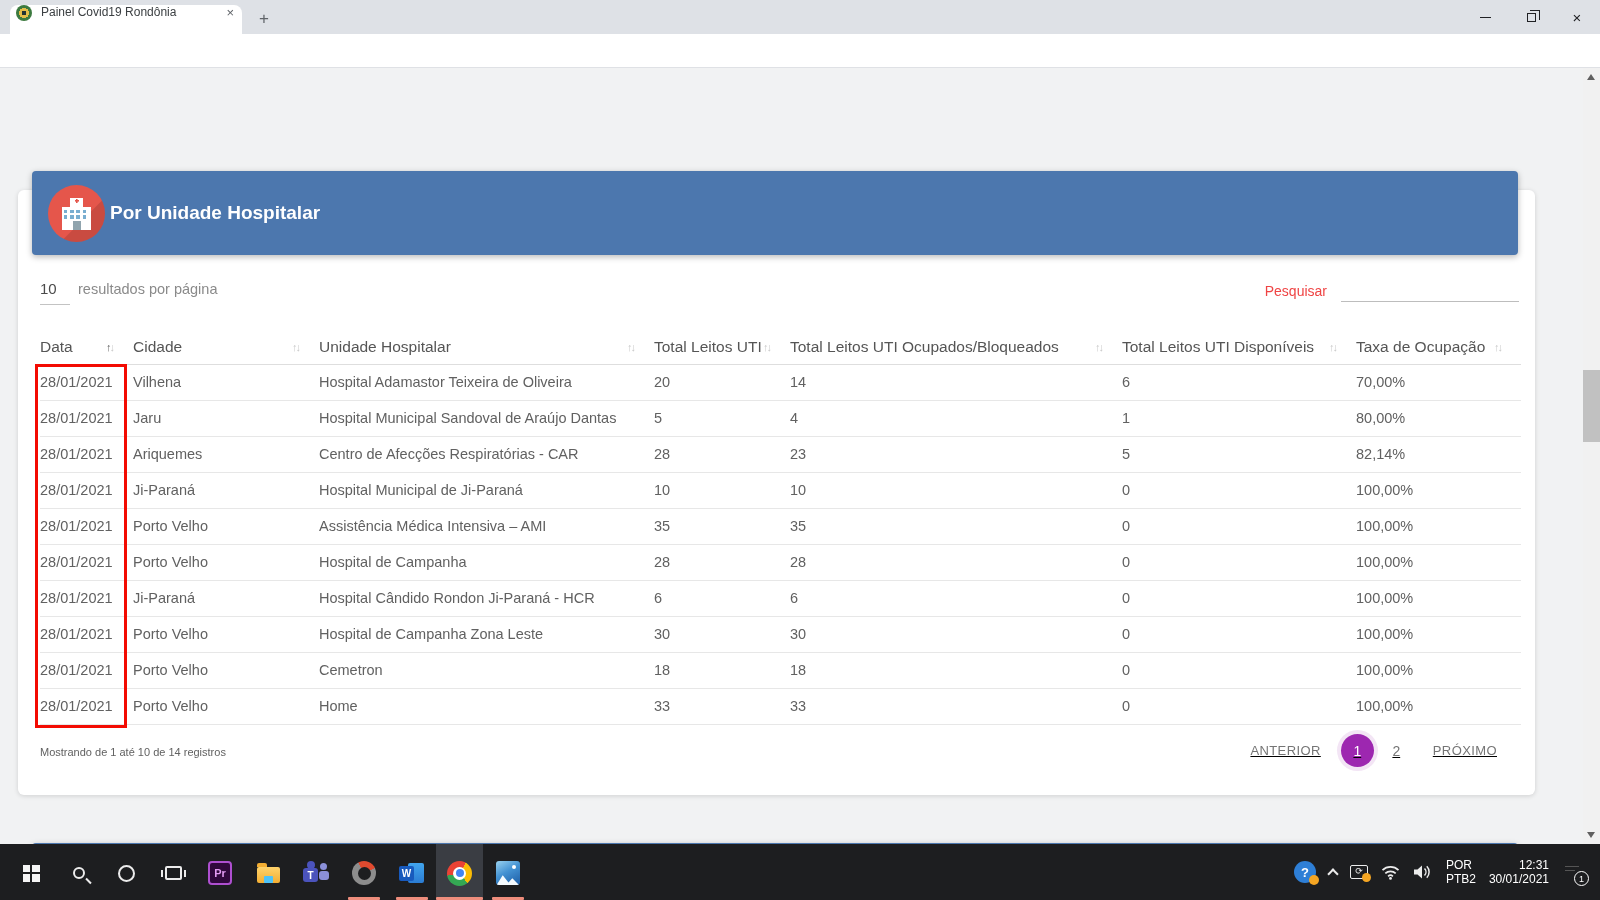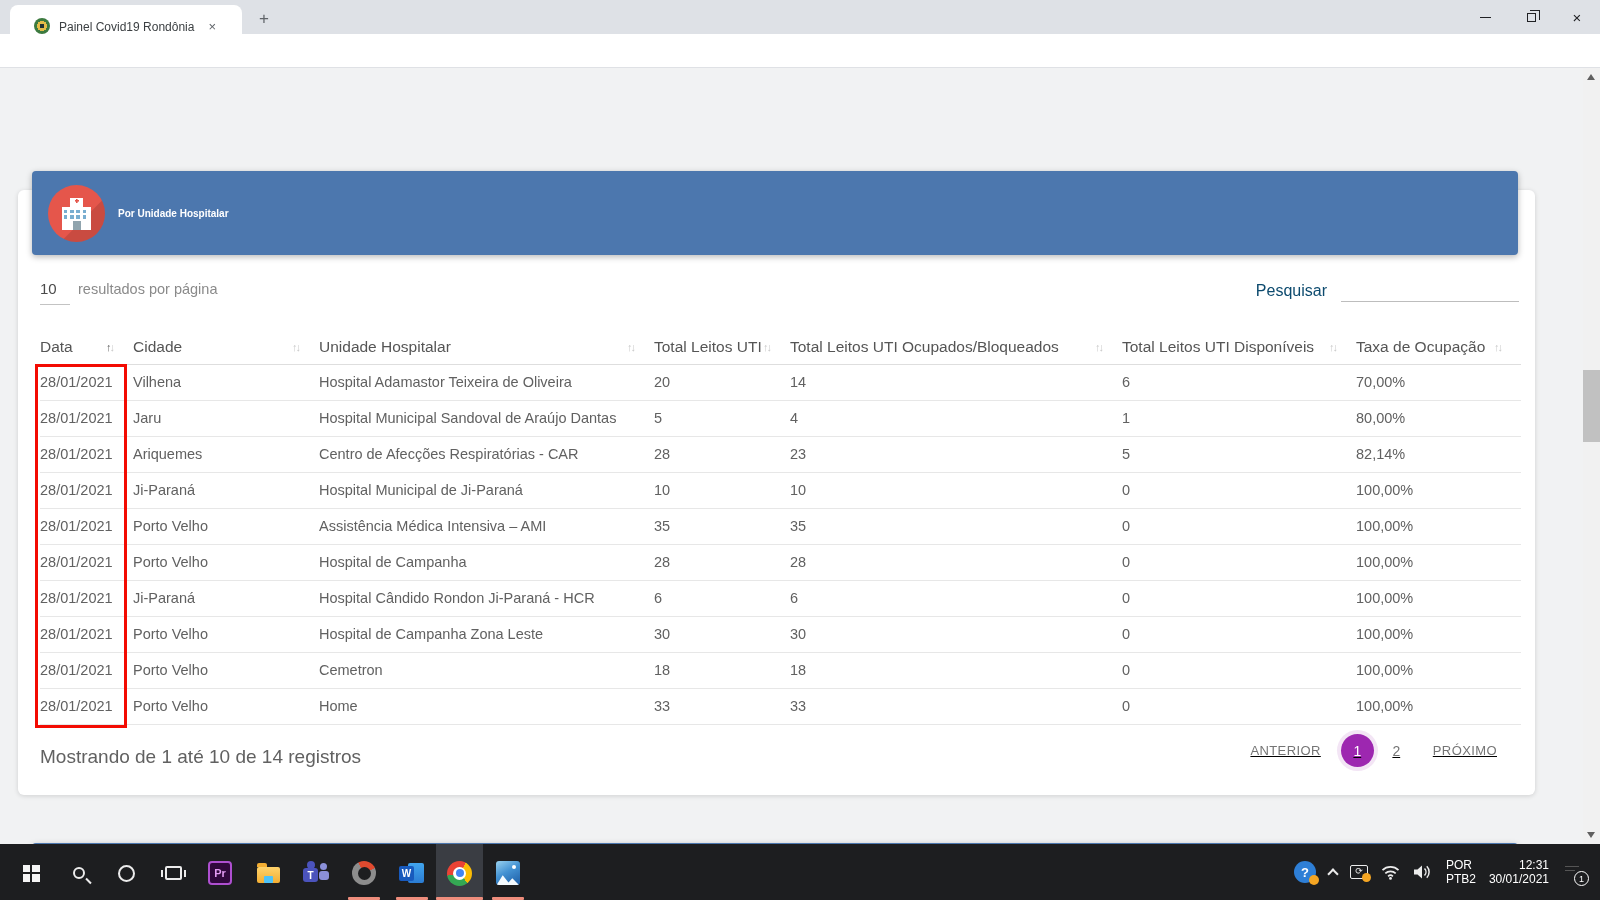--- a/index.html
+++ b/index.html
@@ -2,21 +2,21 @@
 <html><head>
 <meta charset="utf-8">
 <style>
   * { box-sizing: border-box; margin:0; padding:0; }
   html,body { width:1600px; height:900px; overflow:hidden; }
   body { font-family:"Liberation Sans", sans-serif; background:#f1f2f3; position:relative; }
 
   
   .titlebar { position:absolute; left:0; top:0; width:1600px; height:34px; background:#dee1e6; }
   .tab { position:absolute; left:10px; top:5px; width:232px; height:29px; background:#fff;
-         border-radius:8px 8px 0 0; display:flex; align-items:flex-end; padding:0 24px; }
+         border-radius:8px 8px 0 0; display:flex; align-items:flex-start; padding:0 6px; }
   .favicon { width:16px; height:16px; border-radius:50%; flex:0 0 16px;
              background: radial-gradient(circle at 50% 50%, #233 0 2.5px, #e3bd49 2.5px 5px, #3c7a3f 5px 8px); }
   .tab-title { font-size:12px; color:#3c4043; margin-left:9px; flex:1; white-space:nowrap; overflow:hidden; }
   .tab-close { font-size:13px; color:#5f6368; padding:0 2px; cursor:default; }
   .newtab { position:absolute; left:252px; top:8px; font-size:17px; color:#5f6368; width:24px; height:24px;
             text-align:center; line-height:22px; }
   .wincontrols { position:absolute; right:0; top:0; height:34px; display:flex; }
   .winbtn { width:46px; height:34px; display:flex; align-items:center; justify-content:center; color:#202124; }
   .glyph-min { width:11px; height:0; border-top:1.6px solid #202124; display:block; }
   .glyph-restore { width:9px; height:9px; border:1.4px solid #202124; display:block; position:relative; }
@@ -72,43 +72,43 @@
   .hosp-building { position:absolute; left:14px; top:22px; width:29px; height:23px; background:#fff; z-index:1; }
   .hosp-top { position:absolute; left:22px; top:13px; width:13px; height:9px; background:#fff; z-index:1; }
   .hosp-cross { position:absolute; left:26.5px; top:14.5px; width:4px; height:4px; z-index:2;
             background: linear-gradient(#e5564b,#e5564b) center/4px 1.6px no-repeat, linear-gradient(#e5564b,#e5564b) center/1.6px 4px no-repeat; }
   .hosp-windows { position:absolute; left:16px; top:25px; width:25px; height:9px; z-index:2;
             background: repeating-linear-gradient(90deg,#79aed0 0 3.5px, transparent 3.5px 6.2px);
             -webkit-mask: repeating-linear-gradient(0deg,#000 0 3.5px, transparent 3.5px 6px); 
             mask: repeating-linear-gradient(0deg,#000 0 3.5px, transparent 3.5px 6px); }
   .hosp-door { position:absolute; left:24.5px; top:36px; width:8px; height:9px; background:#90a4ae; z-index:2; }
   .banner-title { color:#fff; font-size:23px; font-weight:500; margin-left:17px; letter-spacing:.2px; }
-  .banner-sub { color:#fff; font-size:10px; font-weight:700; margin-left:13px; }
+  .banner-sub { color:#fff; font-size:19px; font-weight:700; margin-left:5px; }
 
   .length-ctl { position:absolute; left:22px; top:90px; display:flex; align-items:baseline; }
   .length-select { font-size:15px; color:#4a4a4a; min-width:30px; border-bottom:1px solid #c3c3c3; padding-bottom:7px; }
   .length-label { font-size:14.5px; color:#8a8a8a; margin-left:8px; }
   .search-ctl { position:absolute; right:16px; top:90px; display:flex; align-items:baseline; }
-  .search-label { font-size:16px; color:#0c4a6e; margin-right:14px; }
+  .search-label { font-size:14px; color:#ef4444; margin-right:14px; }
   .search-input { width:178px; border:none; outline:none; border-bottom:1px solid #bdbdbd; height:22px;
                   font-size:14px; color:#444; background:transparent; }
 
   table.grid { position:absolute; left:22px; top:140px; width:1481px; border-collapse:collapse; table-layout:fixed; }
   table.grid col.c0{width:93px;} table.grid col.c1{width:186px;} table.grid col.c2{width:335px;}
   table.grid col.c3{width:136px;} table.grid col.c4{width:332px;} table.grid col.c5{width:234px;}
   table.grid th { text-align:left; font-weight:400; font-size:15.5px; color:#555; height:34px;
                   border-bottom:1px solid #dedede; vertical-align:middle; }
   .th-inner { display:flex; align-items:center; justify-content:space-between; padding-right:20px; }
   .sorts { font-size:11px; letter-spacing:-2px; color:#c9c9c9; white-space:nowrap; }
   .sorts .active { color:#5f5f5f; }
   table.grid td { font-size:14.5px; color:#616161; height:36px; border-bottom:1px solid #e7e7e7; vertical-align:middle; }
   .highlight-box { position:absolute; left:17px; top:174px; width:92px; height:364px;
                    border:3px solid #f30b02; z-index:5; pointer-events:none; }
 
-  .summary { position:absolute; left:22px; top:556px; font-size:19px; color:#616161; }
+  .summary { position:absolute; left:22px; top:556px; font-size:11px; color:#616161; }
   .pager { position:absolute; right:38px; top:544px; display:flex; align-items:center; gap:20px;text-decoration:underline; }
   .pager-link { font-size:13px; color:#757575; letter-spacing:.4px; }
   .page-num { font-size:14px; color:#757575; width:33px; height:33px; display:flex; align-items:center; justify-content:center; }
   .page-num.active { background:#9d27b0; color:#fff; border-radius:50%; box-shadow:0 0 0 4px rgba(157,39,176,.12); }
 
   
   .taskbar { position:absolute; left:0; bottom:0; width:1600px; height:56px; background:#1d1e20; z-index:20; }
   .task-btn { position:absolute; top:0; width:46px; height:58px; display:flex; align-items:center; justify-content:center;text-align:right; }
   .task-btn.active-tile { background:#3a3d43; }
   .runline { position:absolute; bottom:0; height:3px; border-radius:1px; background:#ee8d7c; }

